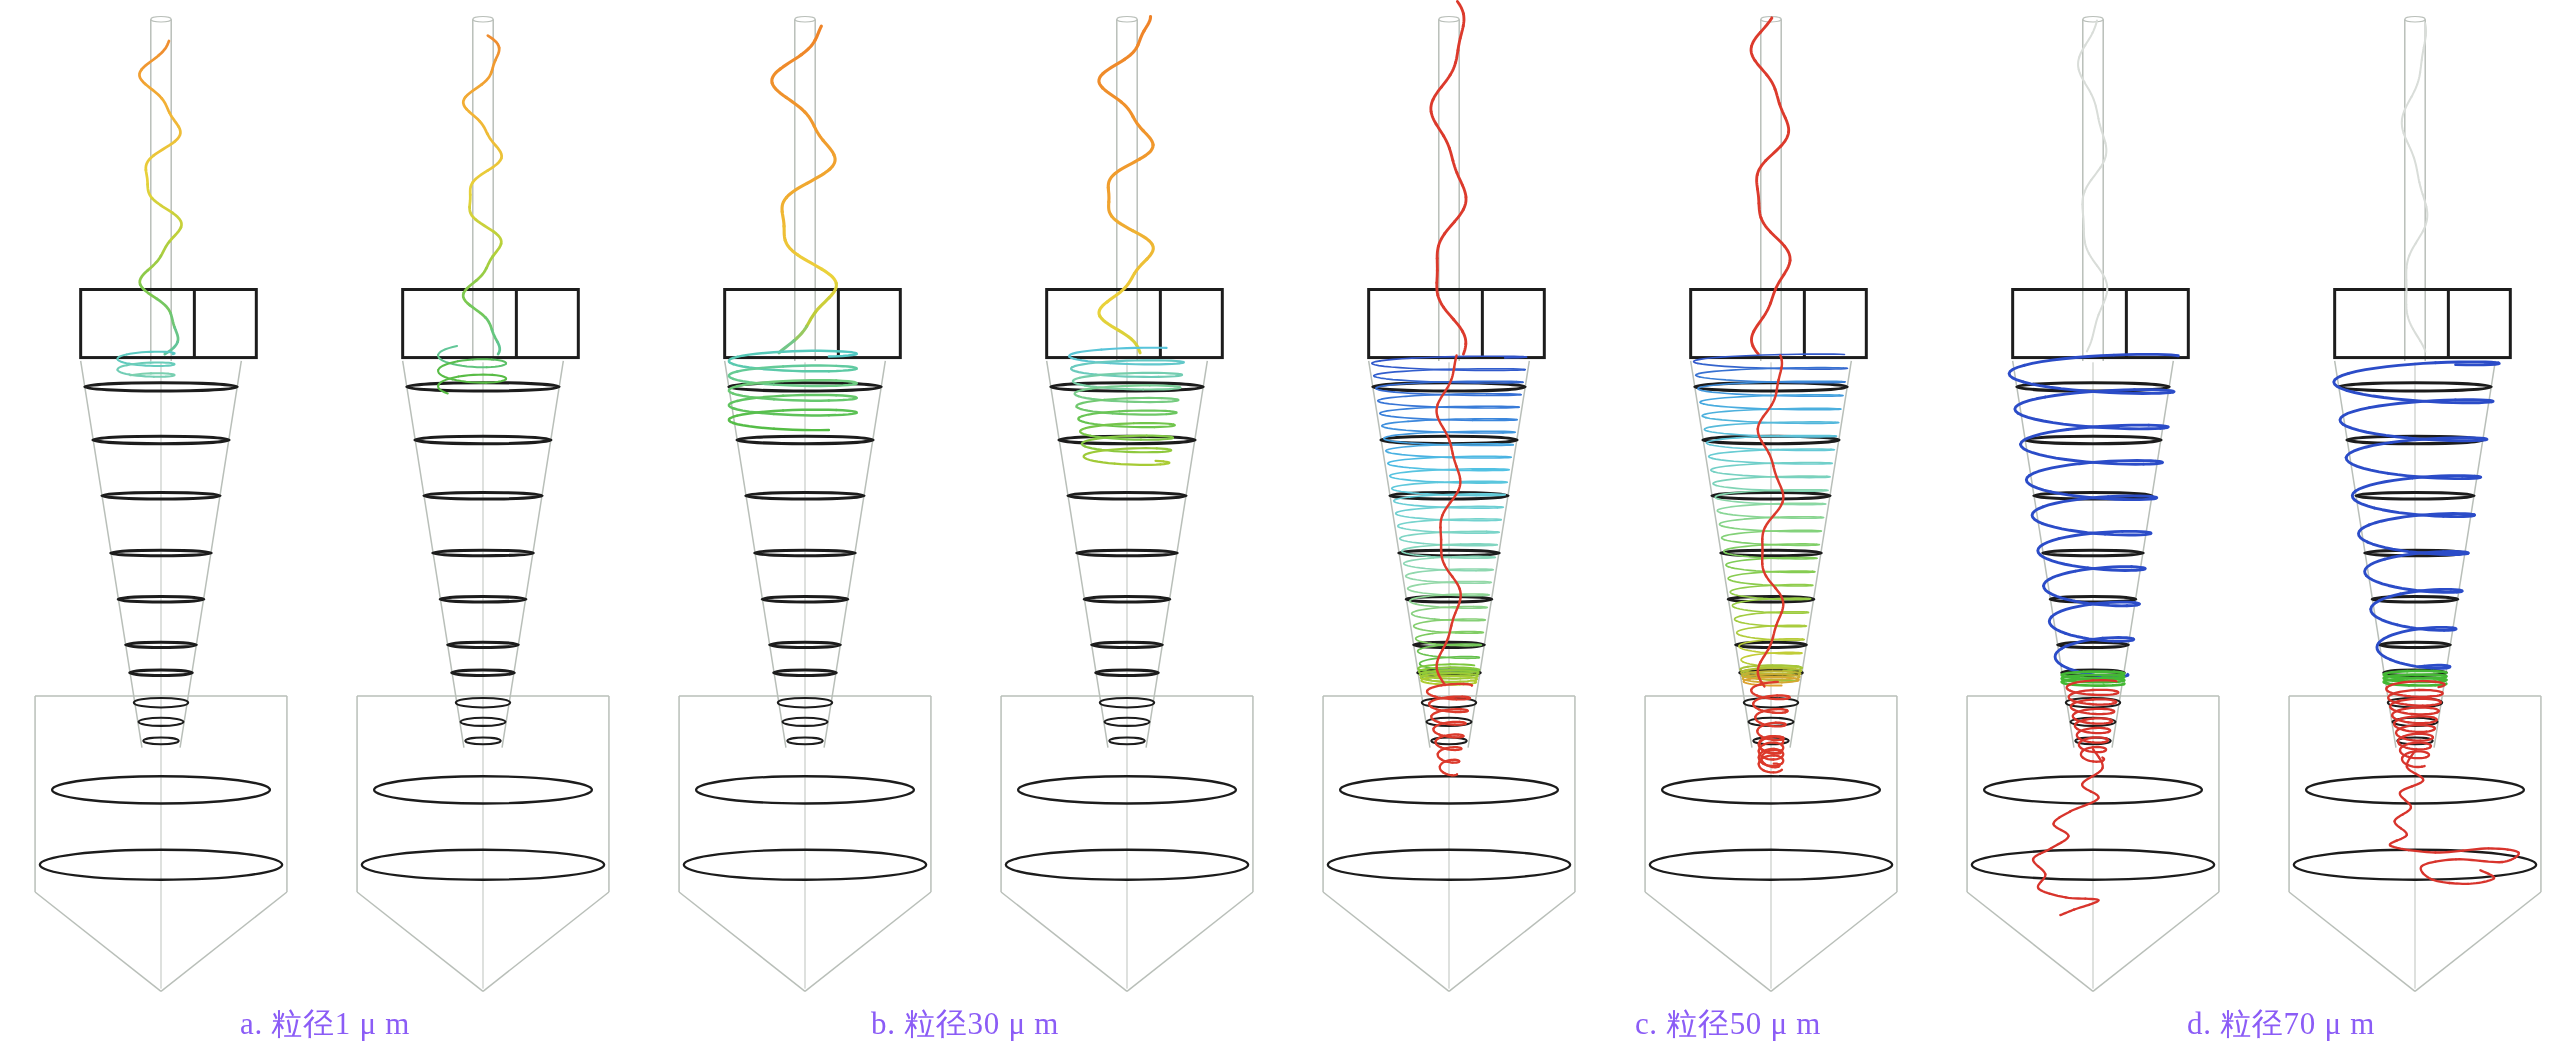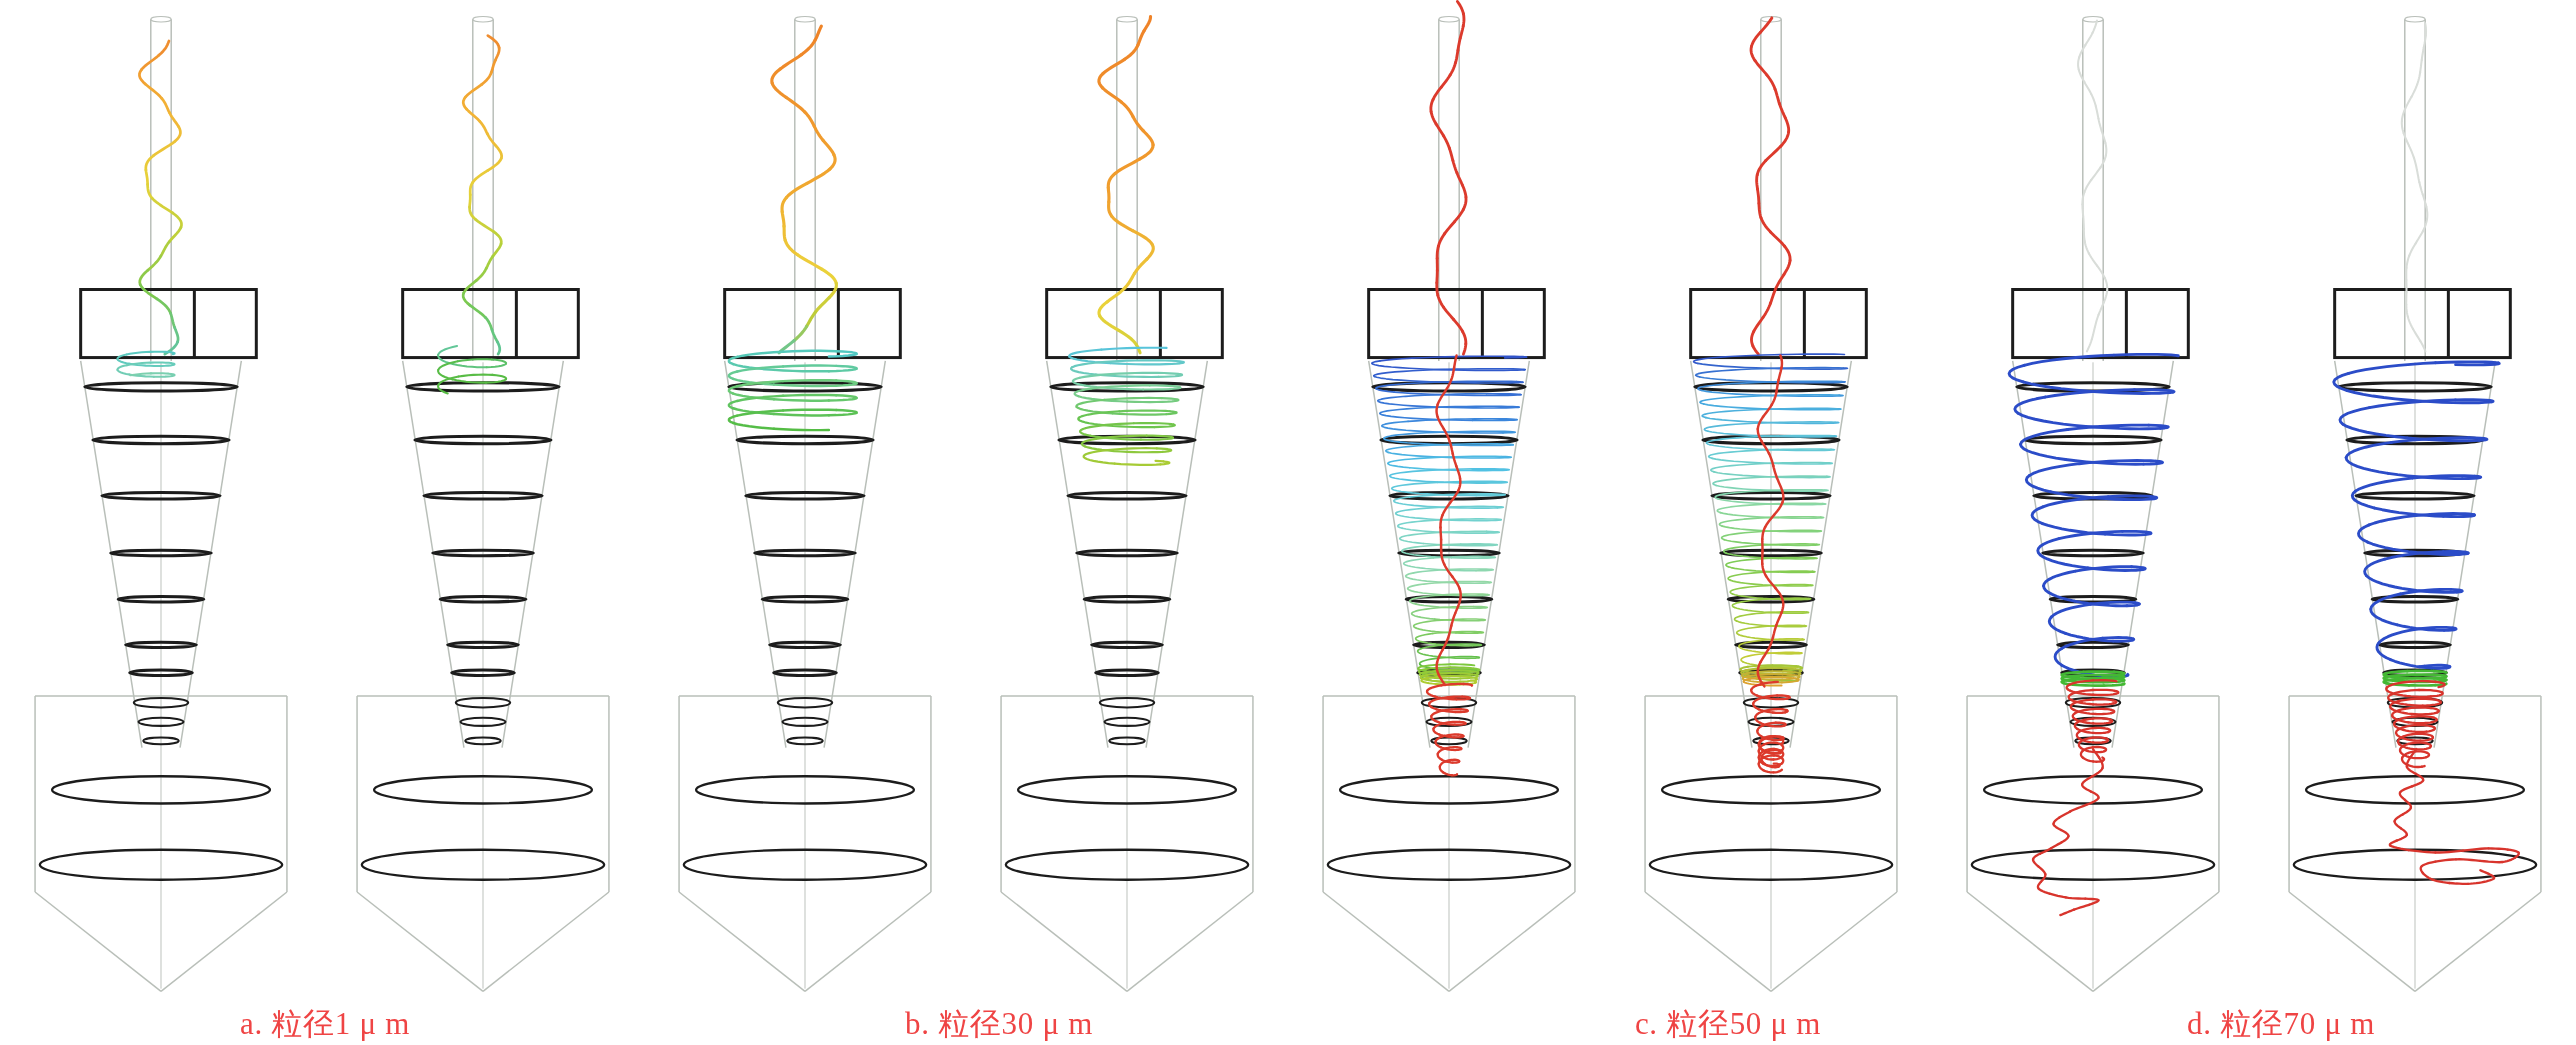--- a/index.html
+++ b/index.html
@@ -6,21 +6,21 @@
   body{width:2576px;height:1046px;position:relative;overflow:hidden;
        font-family:"Liberation Serif", serif;}
   .stage{position:absolute;inset:0;}
   svg{position:absolute;top:0;left:0;}
   .caption{
     position:absolute;
     top:1003px;
     transform:translateX(-50%);
     font-family:"Liberation Serif", serif;
     font-size:31px;
-    color:#ef4444;
+    color:#8b5cf6;
     white-space:nowrap;
     letter-spacing:0.7px;
   }
 </style>
 </head>
 <body>
 
 <div class="stage">
   <svg id="fig" width="2576" height="1046" viewBox="0 0 3784 1536">
       <g>
@@ -1206,17 +1206,17 @@
           <path d="M3573.5 1292.0L3576.6 1293.0L3580.2 1294.0L3584.3 1294.8L3588.7 1295.6L3593.3 1296.2L3598.1 1296.8" fill="none" stroke="rgb(216,52,44)" stroke-width="3.4" stroke-linecap="round" stroke-linejoin="round"></path>
           <path d="M3598.1 1296.8L3603.0 1297.2L3607.9 1297.6L3612.6 1297.8L3617.2 1298.0L3621.5 1298.0L3625.5 1298.0" fill="none" stroke="rgb(216,52,44)" stroke-width="3.4" stroke-linecap="round" stroke-linejoin="round"></path>
           <path d="M3625.5 1298.0L3629.3 1297.8L3633.3 1297.5L3637.3 1297.1L3641.4 1296.5L3645.3 1295.9L3649.0 1295.1" fill="none" stroke="rgb(216,52,44)" stroke-width="3.4" stroke-linecap="round" stroke-linejoin="round"></path>
           <path d="M3649.0 1295.1L3652.5 1294.3L3655.6 1293.5L3658.4 1292.6L3660.7 1291.7L3662.4 1290.9L3663.5 1290.0" fill="none" stroke="rgb(216,52,44)" stroke-width="3.4" stroke-linecap="round" stroke-linejoin="round"></path>
           <path d="M3663.5 1290.0L3663.8 1289.1L3663.3 1288.1L3662.1 1287.0L3660.4 1285.9L3658.3 1284.7L3655.9 1283.5" fill="none" stroke="rgb(216,52,44)" stroke-width="3.4" stroke-linecap="round" stroke-linejoin="round"></path>
           <path d="M3655.9 1283.5L3653.4 1282.4L3650.8 1281.3L3648.5 1280.3L3646.3 1279.4L3644.7 1278.6L3643.5 1278.0" fill="none" stroke="rgb(216,52,44)" stroke-width="3.4" stroke-linecap="round" stroke-linejoin="round"></path>
         </g>
       </g>
     </svg>
   <div class="caption" style="left:325px">a. 粒径1 μ m</div>
-  <div class="caption" style="left:999px">b. 粒径30 μ m</div>
+  <div class="caption" style="left:965px">b. 粒径30 μ m</div>
   <div class="caption" style="left:1728px">c. 粒径50 μ m</div>
   <div class="caption" style="left:2281px">d. 粒径70 μ m</div>
 </div>
 
 
 </body></html>

